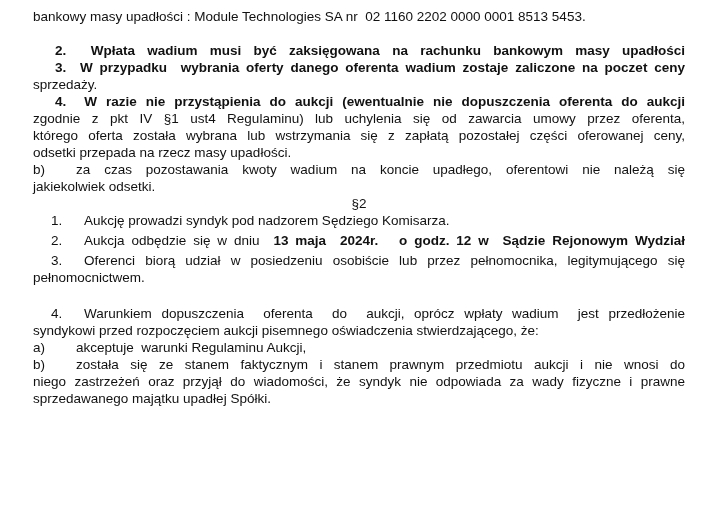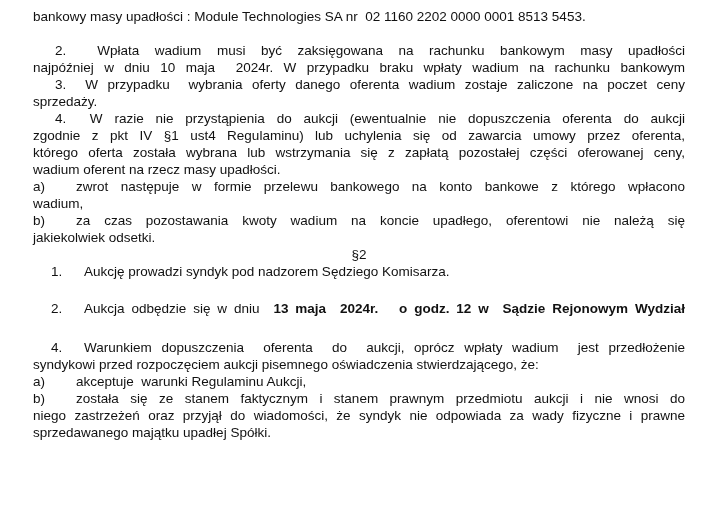--- a/index.html
+++ b/index.html
@@ -15,26 +15,26 @@
     line-height: 17px;
     padding: 8px 32px 0 33px;
     overflow: hidden;
   }
   .flow { width: 100%; }
   .para { margin: 0; }
   .line { white-space: normal; }
   
   .jfull { text-align: justify; text-align-last: justify; -moz-text-align-last: justify; }
   
-  .indent    > .line:first-child { text-indent: 22px; }
+  .indent    > .line:first-child { text-indent: 22px; font-weight: bold; }
   .indent-sm > .line:first-child { text-indent: 15px; }
   .num       > .line:first-child { text-indent: 18px; }
   .center { text-align: center; }
   .gap-before { margin-top: 17px; }
-  .mt5 { margin-top: 18px; }
+  .mt5 { margin-top: 1px; }
   .mt3 { margin-top: 19px; }
   .lh22 > .line { line-height: 22px; }
   .b { font-weight: bold; }
   .marker { display: inline-block; text-indent: 0; }
   .m-ab  { width: 43px; }
   .m-num { width: 33px; }
   
   .next-section {
     position: absolute;
     top: 510px; left: 0; right: 0;
@@ -48,48 +48,47 @@
 </head>
 <body>
 
 <div class="page">
   <div class="flow">
       <div class="para plain">
         <div class="line"><span>bankowy masy upadłości : Module Technologies SA nr&nbsp; 02 1160 2202 0000 0001 8513 5453.</span></div>
       </div>
       <div class="para indent gap-before">
         <div class="line jfull"><span>2.&nbsp; Wpłata wadium musi być zaksięgowana na rachunku bankowym masy upadłości</span></div>
-        <div class="line jfull"><span>najpóźniej w dniu 10 maja&nbsp; 2024r. W przypadku braku wpłaty wadium na rachunku bankowym</span></div>
       </div>
       <div class="para indent">
         <div class="line jfull"><span>3.&nbsp; W przypadku&nbsp; wybrania oferty danego oferenta wadium zostaje zaliczone na poczet ceny</span></div>
         <div class="line"><span>sprzedaży.</span></div>
       </div>
       <div class="para indent">
         <div class="line jfull"><span>4.&nbsp; W razie nie przystąpienia do aukcji (ewentualnie nie dopuszczenia oferenta do aukcji</span></div>
         <div class="line jfull"><span>zgodnie z pkt IV §1 ust4 Regulaminu) lub uchylenia się od zawarcia umowy przez oferenta,</span></div>
         <div class="line jfull"><span>którego oferta została wybrana lub wstrzymania się z zapłatą pozostałej części oferowanej ceny,</span></div>
-        <div class="line"><span>wadium oferent na rzecz masy upadłości.</span></div>
-      </div>
-      <div class="para hang">
-        <div class="line jfull"><span class="marker m-ab">a)</span><span>zwrot następuje w formie przelewu bankowego na konto bankowe z którego wpłacono</span></div>
-        <div class="line"><span>wadium,</span></div>
+        <div class="line"><span>odsetki przepada na rzecz masy upadłości.</span></div>
       </div>
       <div class="para hang">
         <div class="line jfull"><span class="marker m-ab">b)</span><span>za czas pozostawania kwoty wadium na koncie upadłego, oferentowi nie należą się</span></div>
         <div class="line"><span>jakiekolwiek odsetki.</span></div>
       </div>
       <div class="para center">
         <div class="line"><span>§2</span></div>
       </div>
       <div class="para num">
         <div class="line"><span class="marker m-num">1.</span><span>Aukcję prowadzi syndyk pod nadzorem Sędziego Komisarza.</span></div>
       </div>
       <div class="para num mt5 lh22">
         <div class="line jfull"><span class="marker m-num">2.</span><span>Aukcja odbędzie się w dniu&nbsp; </span><span class="b">13 maja&nbsp; 2024r.&nbsp;&nbsp; o godz. 12 w&nbsp; Sądzie Rejonowym Wydział</span></div>
+      </div>
+      <div class="para num">
+        <div class="line jfull"><span class="marker m-num">3.</span><span>Oferenci biorą udział w posiedzeniu osobiście lub przez pełnomocnika, legitymującego się</span></div>
+        <div class="line"><span>pełnomocnictwem.</span></div>
       </div>
       <div class="para num mt3">
         <div class="line jfull"><span class="marker m-num">4.</span><span>Warunkiem dopuszczenia&nbsp; oferenta&nbsp; do&nbsp; aukcji, oprócz wpłaty wadium&nbsp; jest przedłożenie</span></div>
         <div class="line"><span>syndykowi przed rozpoczęciem aukcji pisemnego oświadczenia stwierdzającego, że:</span></div>
       </div>
       <div class="para hang">
         <div class="line"><span class="marker m-ab">a)</span><span>akceptuje&nbsp; warunki Regulaminu Aukcji,</span></div>
       </div>
       <div class="para hang">
         <div class="line jfull"><span class="marker m-ab">b)</span><span>została się ze stanem faktycznym i stanem prawnym przedmiotu aukcji i nie wnosi do</span></div>

